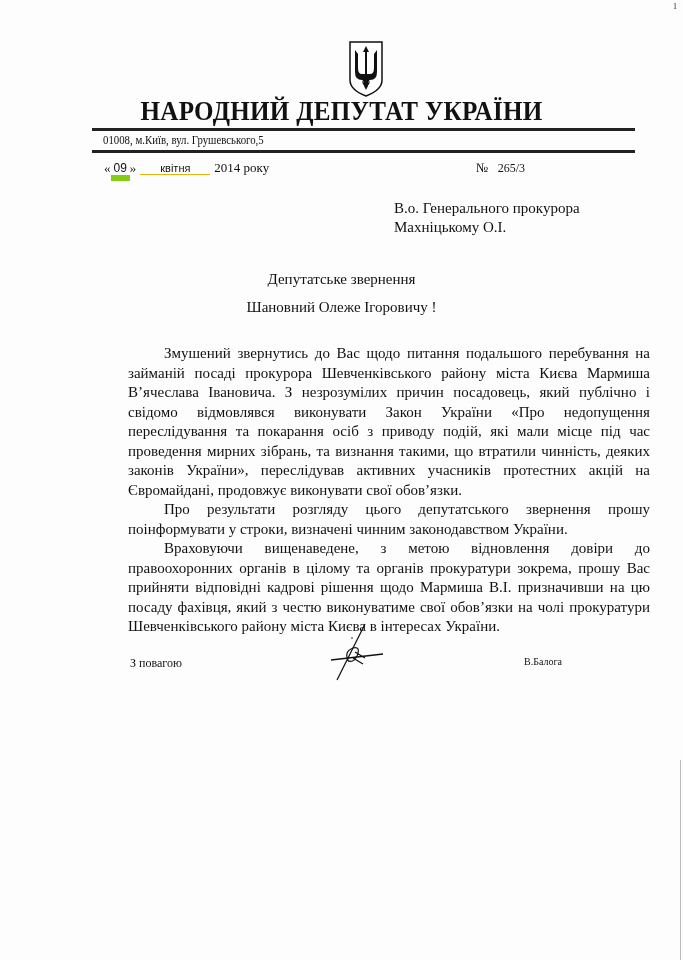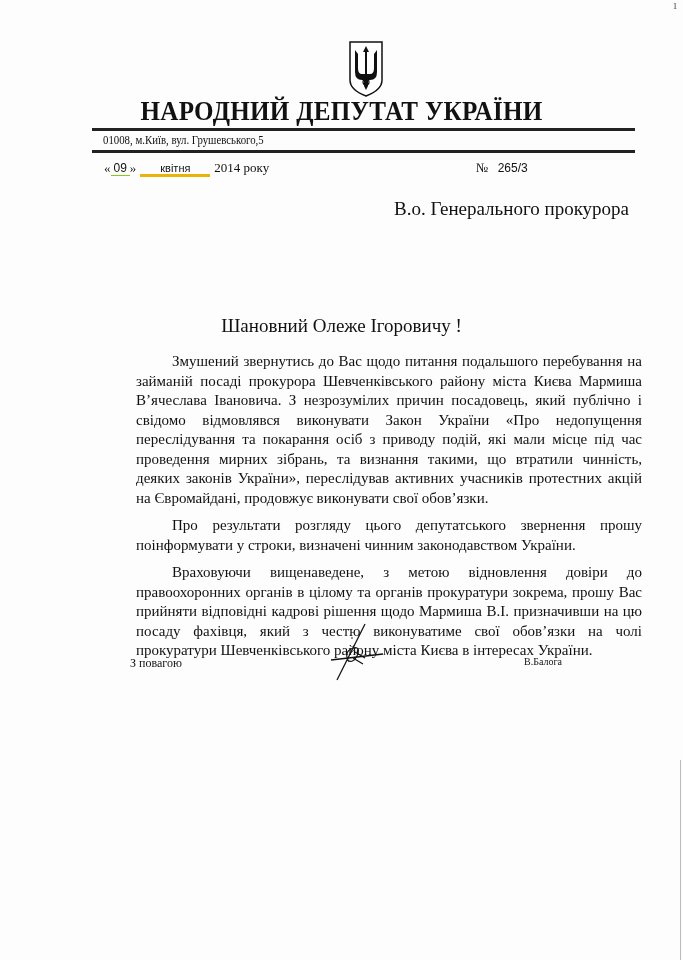--- a/index.html
+++ b/index.html
@@ -16,31 +16,31 @@
     position: absolute; left: 0; width: 683px; top: 96px; text-align: center;
     font-family: "Liberation Serif", serif; font-weight: bold; font-size: 27px; letter-spacing: 0.3px;
     transform: scaleX(0.93); color: #111;
   }
   .rule { position: absolute; left: 92px; width: 543px; background: #222; }
   .rule.top { top: 128px; height: 3px; }
   .rule.bottom { top: 150px; height: 3px; }
   .address { position: absolute; left: 103px; top: 133px; font-size: 12px; transform: scaleX(0.9); transform-origin: left; }
 
   .date-line { position: absolute; left: 104px; top: 160px; font-size: 13px; display: flex; align-items: baseline; }
-  .date-line .day { font-family: "Liberation Sans", sans-serif; font-size: 12px; border-bottom: 1px solid #84cc16; padding: 0 3px; }
-  .date-line .month { font-family: "Liberation Sans", sans-serif; font-size: 11px; display: inline-block; width: 70px; text-align: center; border-bottom: 3px solid #eab308; margin: 0 4px; }
+  .date-line .day { font-family: "Liberation Sans", sans-serif; font-size: 12px; border-bottom: 6px solid #84cc16; padding: 0 3px; }
+  .date-line .month { font-family: "Liberation Sans", sans-serif; font-size: 11px; display: inline-block; width: 70px; text-align: center; border-bottom: 1px solid #eab308; margin: 0 4px; }
   .doc-number { position: absolute; left: 476px; top: 160px; font-size: 13px; }
-  .doc-number .num { font-family: Liberation Sans, sans-serif; font-size: 12px; margin-left: 6px; }
+  .doc-number .num { font-family: Liberation Serif, serif; font-size: 12px; margin-left: 6px; }
 
-  .recipient { position: absolute; left: 394px; top: 199px; font-size: 19px; line-height: 19px; }
+  .recipient { position: absolute; left: 394px; top: 199px; font-size: 15px; line-height: 19px; }
   .appeal-title { position: absolute; left: 0; width: 683px; top: 271px; text-align: center; font-size: 15px; }
-  .salutation { position: absolute; left: 0; width: 683px; top: 315px; text-align: center; font-size: 19px; }
+  .salutation { position: absolute; left: 0; width: 683px; top: 299px; text-align: center; font-size: 15px; }
 
   .body-text { position: absolute; left: 128px; width: 522px; top: 344px; font-size: 15px; line-height: 19.5px; text-align: justify; }
-  .body-text p { margin: 8px; text-indent: 36px; }
+  .body-text p { margin: 0; text-indent: 36px; }
   .body-text p.p1 { }
 
   .sign-off { position: absolute; left: 130px; top: 656px; font-size: 12px; }
   .signature { position: absolute; left: 325px; top: 622px; width: 60px; height: 60px; }
   .signer { position: absolute; left: 524px; top: 656px; font-size: 10px; }
 </style>
 </head>
 <body>
 
 <div class="page">
@@ -65,22 +65,24 @@
     <span class="month">квітня</span>
     <span>2014 року</span>
   </div>
   <div class="doc-number">
     <span>№</span>
     <span class="num">265/3</span>
   </div>
 
   <div class="recipient">
     <div>В.о. Генерального прокурора</div>
+    <div>Махніцькому О.І.</div>
   </div>
 
+  <div class="appeal-title">Депутатське звернення</div>
   <div class="salutation">Шановний Олеже Ігоровичу !</div>
 
   <div class="body-text">
     <p class="p1">Змушений звернутись до Вас щодо питання подальшого перебування на займаній посаді прокурора Шевченківського району міста Києва Мармиша В’ячеслава Івановича. З незрозумілих причин посадовець, який публічно і свідомо відмовлявся виконувати Закон України «Про недопущення переслідування та покарання осіб з приводу подій, які мали місце під час проведення мирних зібрань, та визнання такими, що втратили чинність, деяких законів України», переслідував активних учасників протестних акцій на Євромайдані, продовжує виконувати свої обов’язки.</p>
     <p>Про результати розгляду цього депутатського звернення прошу поінформувати у строки, визначені чинним законодавством України.</p>
     <p>Враховуючи вищенаведене, з метою відновлення довіри до правоохоронних органів в цілому та органів прокуратури зокрема, прошу Вас прийняти відповідні кадрові рішення щодо Мармиша В.І. призначивши на цю посаду фахівця, який з честю виконуватиме свої обов’язки на чолі прокуратури Шевченківського району міста Києва в інтересах України.</p>
   </div>
 
   <div class="sign-off">З повагою</div>
   <svg class="signature" viewBox="0 0 60 60">

